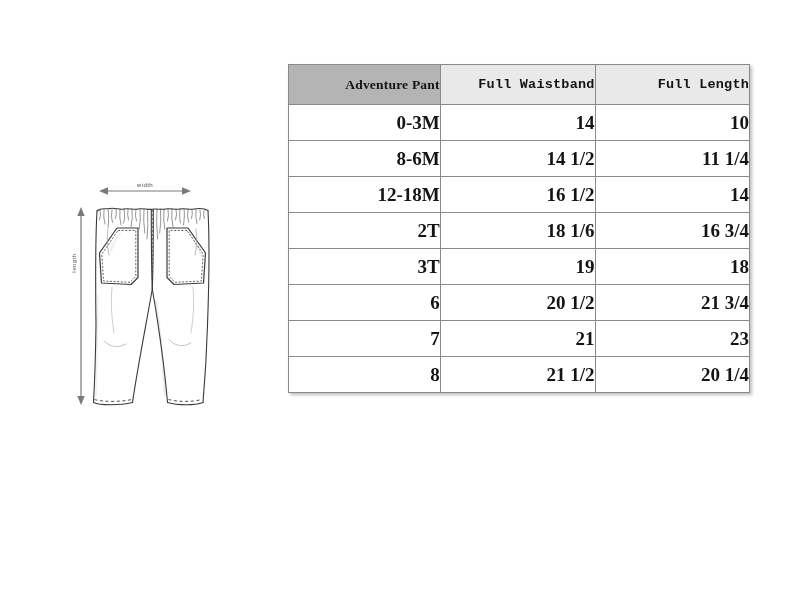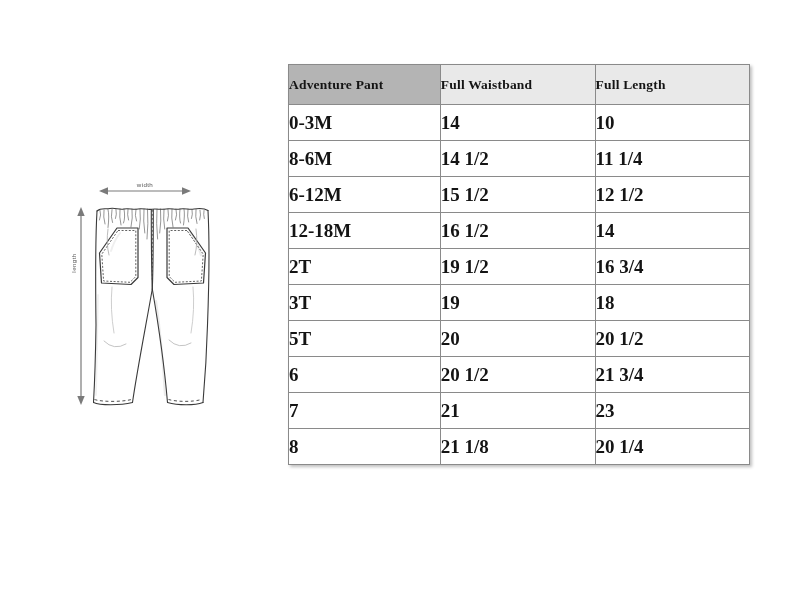--- a/index.html
+++ b/index.html
@@ -10,25 +10,25 @@
   
   .pants-fig{position:absolute;left:60px;top:175px;width:185px;height:250px;margin:0;}
   .pants-fig svg{display:block;width:185px;height:250px;}
   .dim-label{font-family:"Liberation Sans", sans-serif;font-size:6.2px;fill:#555;letter-spacing:.4px;}
 
   
   table.size-chart{position:absolute;left:288px;top:64px;width:462px;
       border-collapse:collapse;background:#fff;
       box-shadow:2px 2px 3px rgba(0,0,0,0.25);}
   table.size-chart th, table.size-chart td{
-      border:1px solid #8a8a8a;text-align:left;vertical-align:middle;
+      border:1px solid #8a8a8a;text-align:right;vertical-align:middle;
       color:#141414;padding:0;}
   table.size-chart th{height:39px;font-size:13.5px;font-weight:600;letter-spacing:.2px;}
   th.col-product{background:#b4b4b4;width:152px;}
-  th.col-light{background:#e9e9e9;width:155px;}
+  th.col-light{background:#e9e9e9;width:155px;font-family:Liberation Mono, monospace;}
   table.size-chart td{height:35px;font-size:19px;font-weight:600;}
 </style>
 </head>
 <body>
 
 <div class="canvas">
 
   <figure class="pants-fig">
     <svg viewBox="0 0 185 250" xmlns="http://www.w3.org/2000/svg">
 
@@ -132,55 +132,45 @@
         <td>0-3M</td>
         <td>14</td>
         <td>10</td>
       </tr>
       <tr>
         <td>8-6M</td>
         <td>14 1/2</td>
         <td>11 1/4</td>
       </tr>
       <tr>
-        <td>6-12M</td>
-        <td>15 1/2</td>
-        <td>12 1/2</td>
-      </tr>
-      <tr>
         <td>12-18M</td>
         <td>16 1/2</td>
         <td>14</td>
       </tr>
       <tr>
         <td>2T</td>
-        <td>19 1/2</td>
+        <td>18 1/6</td>
         <td>16 3/4</td>
       </tr>
       <tr>
         <td>3T</td>
         <td>19</td>
         <td>18</td>
-      </tr>
-      <tr>
-        <td>5T</td>
-        <td>20</td>
-        <td>20 1/2</td>
       </tr>
       <tr>
         <td>6</td>
         <td>20 1/2</td>
         <td>21 3/4</td>
       </tr>
       <tr>
         <td>7</td>
         <td>21</td>
         <td>23</td>
       </tr>
       <tr>
         <td>8</td>
-        <td>21 1/8</td>
+        <td>21 1/2</td>
         <td>20 1/4</td>
       </tr>
     </tbody>
   </table>
 
 </div>
 
 </body></html>

